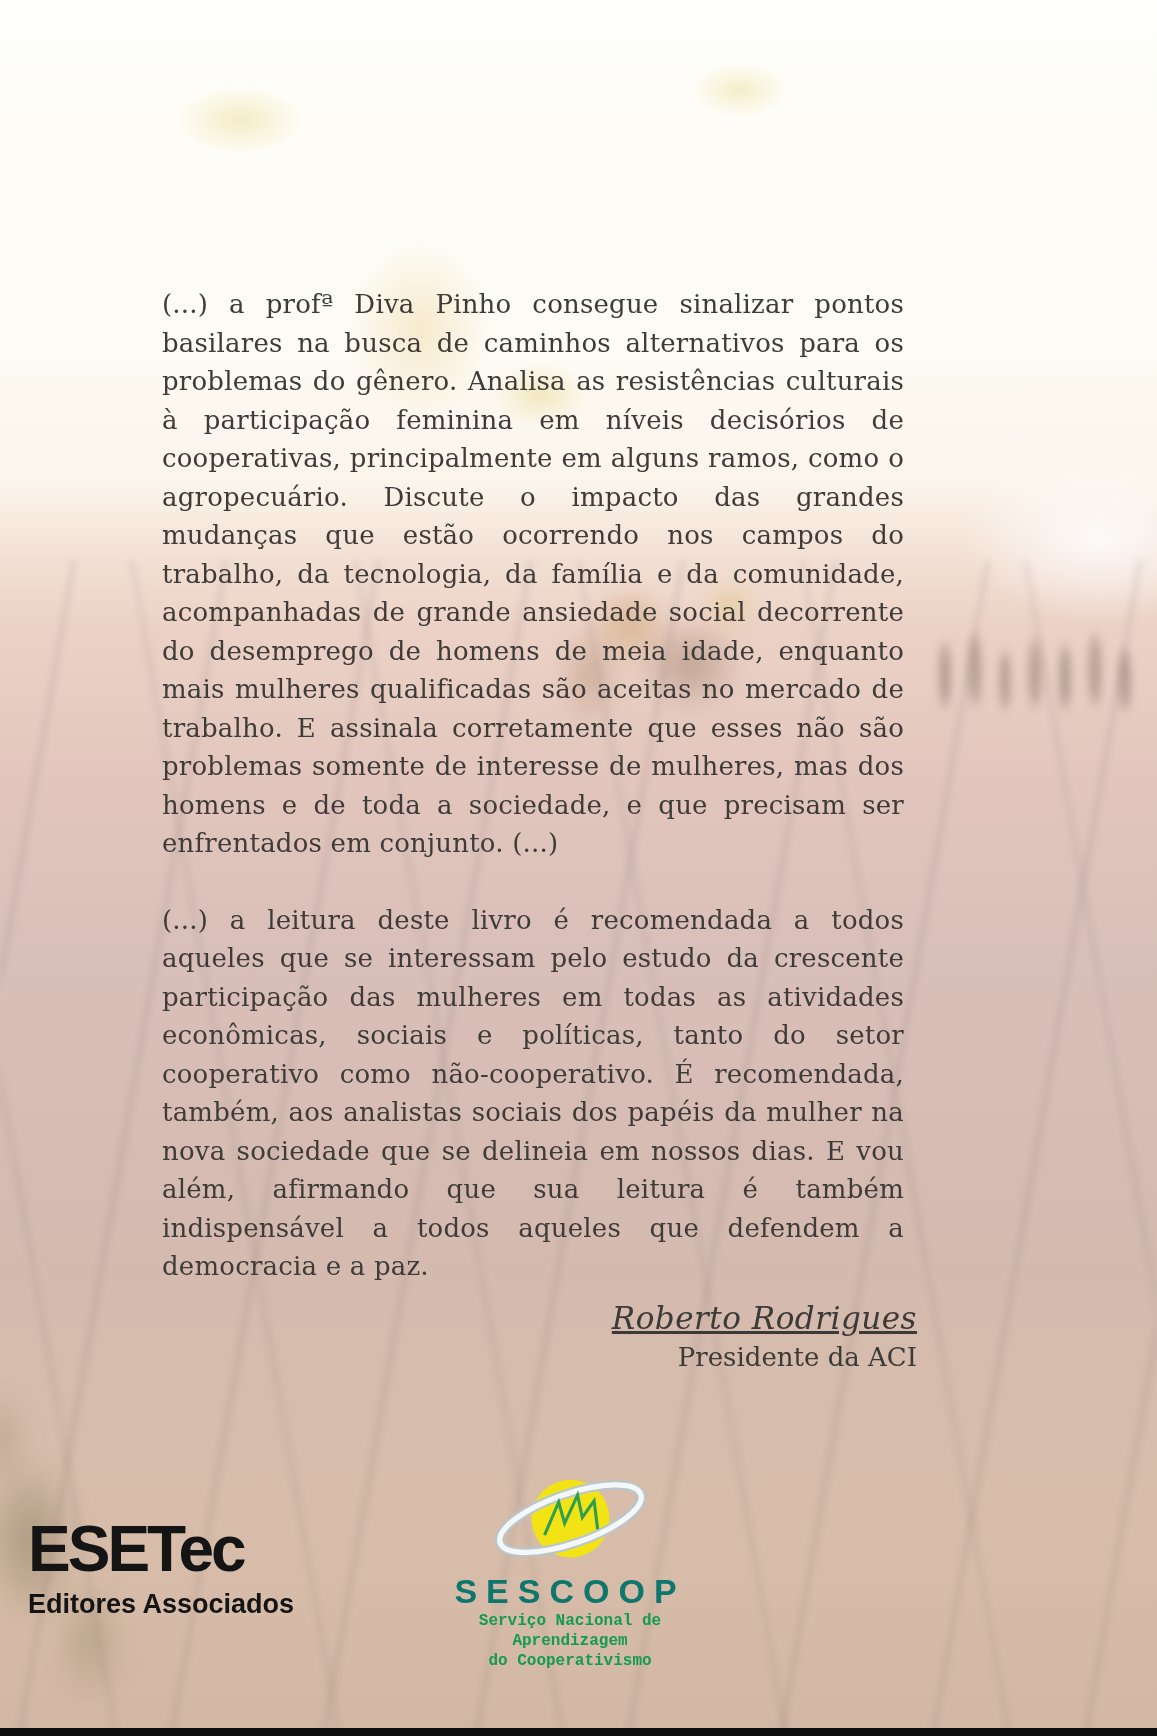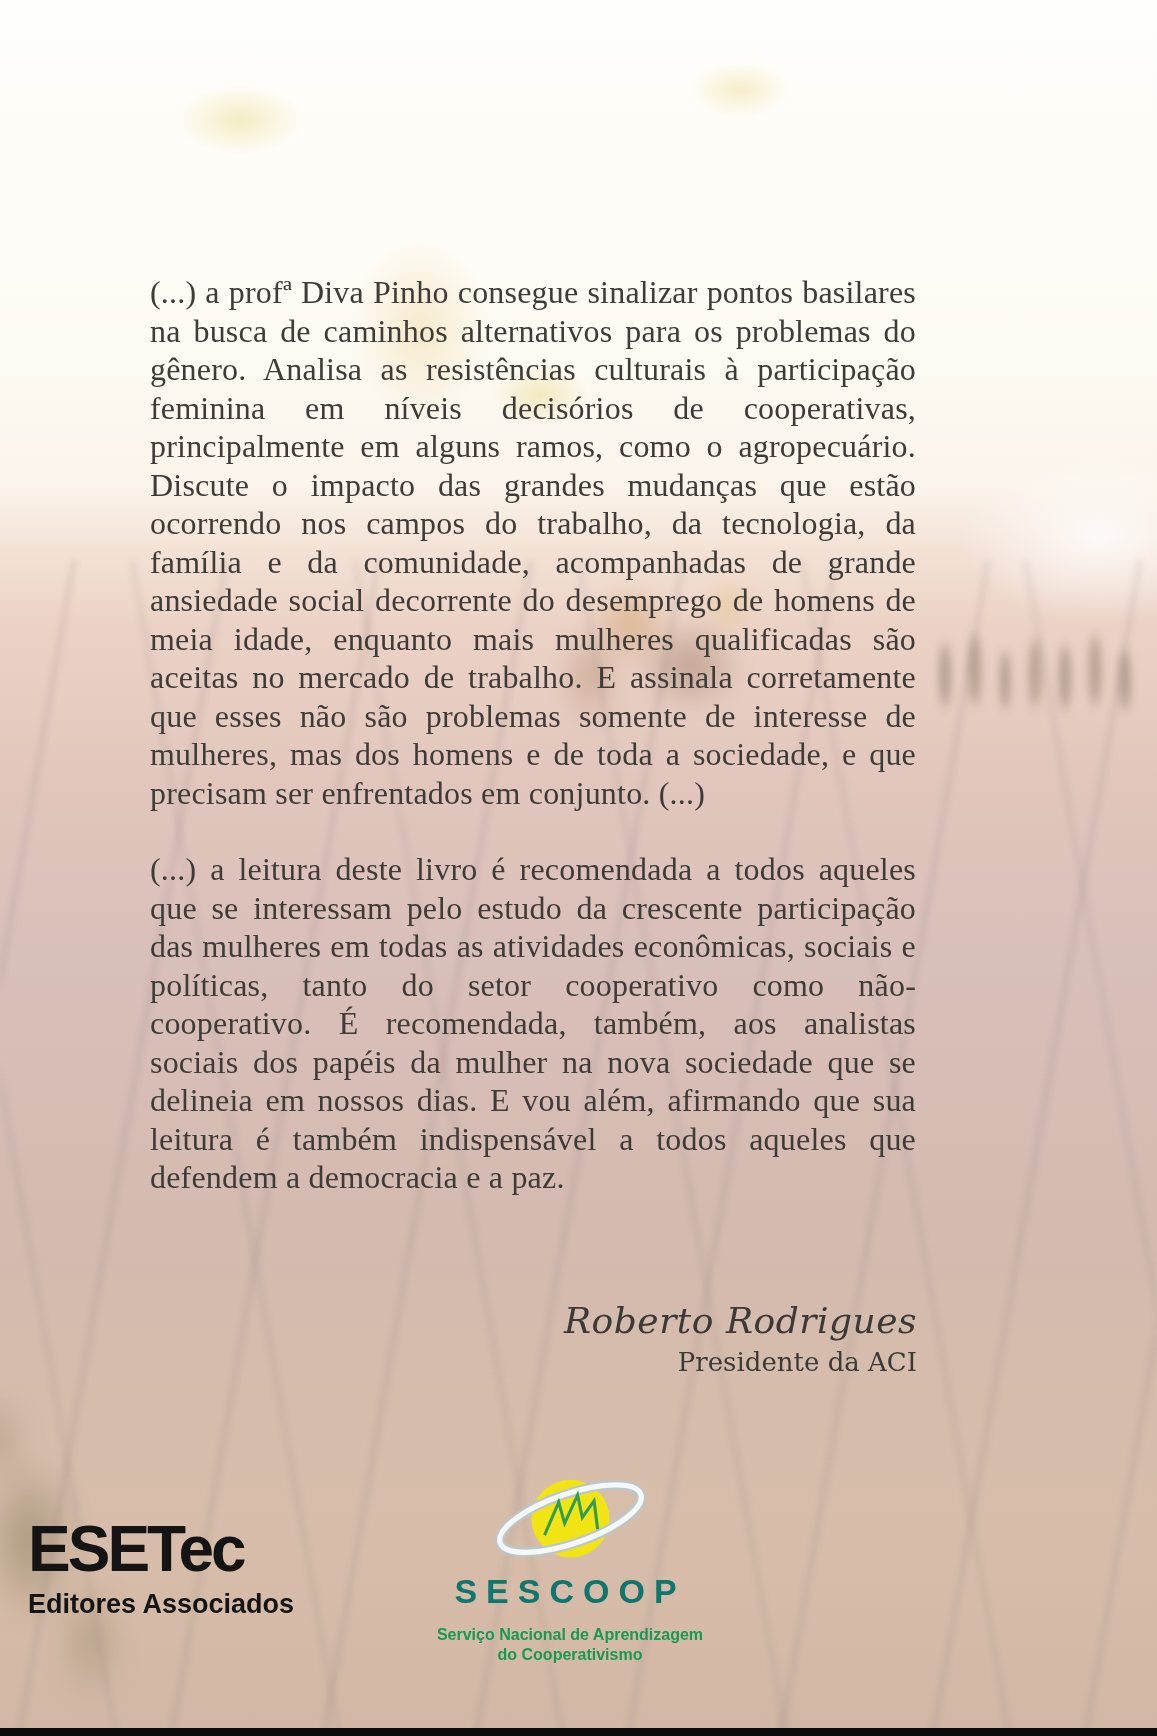--- a/index.html
+++ b/index.html
@@ -62,46 +62,45 @@
       radial-gradient(70px 120px at 60px 160px, rgba(100,92,58,0.7),  transparent 72%),
       radial-gradient(50px 90px at 120px 260px, rgba(110,100,65,0.5), transparent 72%),
       radial-gradient(40px 70px at 30px 60px,   rgba(120,105,75,0.5), transparent 72%);
   }
   
   .content{
     position:absolute;left:150px;top:273px;width:766px;
     color:#3e3b38;
   }
   .quote{
-    margin:0;
-    font-size:32px;line-height:38.5px;
+    margin:12px;
+    font-size:26px;line-height:38.5px;
     text-align:justify;
     letter-spacing:.2px;
-    font-family:Liberation Serif, serif;
   }
   .quote.gap{margin-top:38px;}
   .signature{
     position:absolute;right:240px;top:1300px;
     text-align:right;color:#3c3a38;
   }
-  .sig-name{font-size:36px;font-style:italic;letter-spacing:.5px;}
+  .sig-name{font-size:31px;font-style:italic;letter-spacing:.5px;text-decoration:underline;}
   .sig-role{font-size:26px;margin-top:6px;}
   
   .logos{position:absolute;left:0;top:0;width:1157px;height:1736px;pointer-events:none;}
   .esetec{
     position:absolute;left:28px;top:1517px;width:300px;
     font-family:"Liberation Sans", sans-serif;color:#141414;
   }
   .esetec-name{font-size:64px;font-weight:bold;letter-spacing:-3px;line-height:1;}
   .esetec-sub{font-size:27px;font-weight:bold;margin-top:8px;letter-spacing:0;}
   .orglogo{position:absolute;text-align:center;font-family:"Liberation Sans", sans-serif;}
   .orglogo .globe{display:block;margin:0 auto;}
   .sescoop{left:435px;top:1462px;width:270px;}
   .sescoop-name{font-size:34px;font-weight:bold;letter-spacing:9px;color:#0f766e;margin-top:-8px;}
-  .sescoop-sub{font-size:16px;font-weight:bold;color:#149a51;line-height:1.25;margin-top:14px;}
+  .sescoop-sub{font-size:16px;font-weight:bold;color:#149a51;line-height:1.25;margin-top:0;font-family:Liberation Mono, monospace;}
   .ocb{left:830px;top:1458px;width:300px;}
   .ocb-name{font-size:40px;font-weight:bold;letter-spacing:12px;color:#1e5cad;margin-top:-10px;transform:scaleX(1.08);transform-origin:center;}
   .ocb-sub{font-size:15.5px;font-weight:bold;color:#1e5cad;margin-top:2px;white-space:nowrap;}
   
   .bottom-bar{position:absolute;left:0;bottom:0;width:100%;height:8px;background:#0c0c0c;}
 </style>
 </head>
 <body>
 
 <div class="cover">

